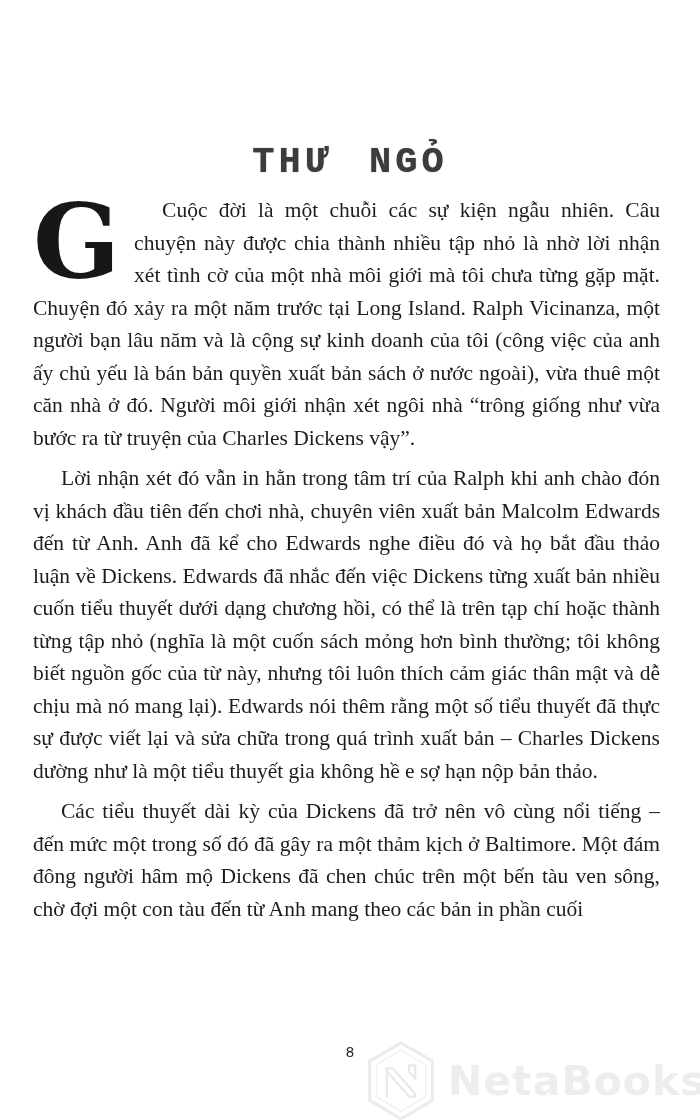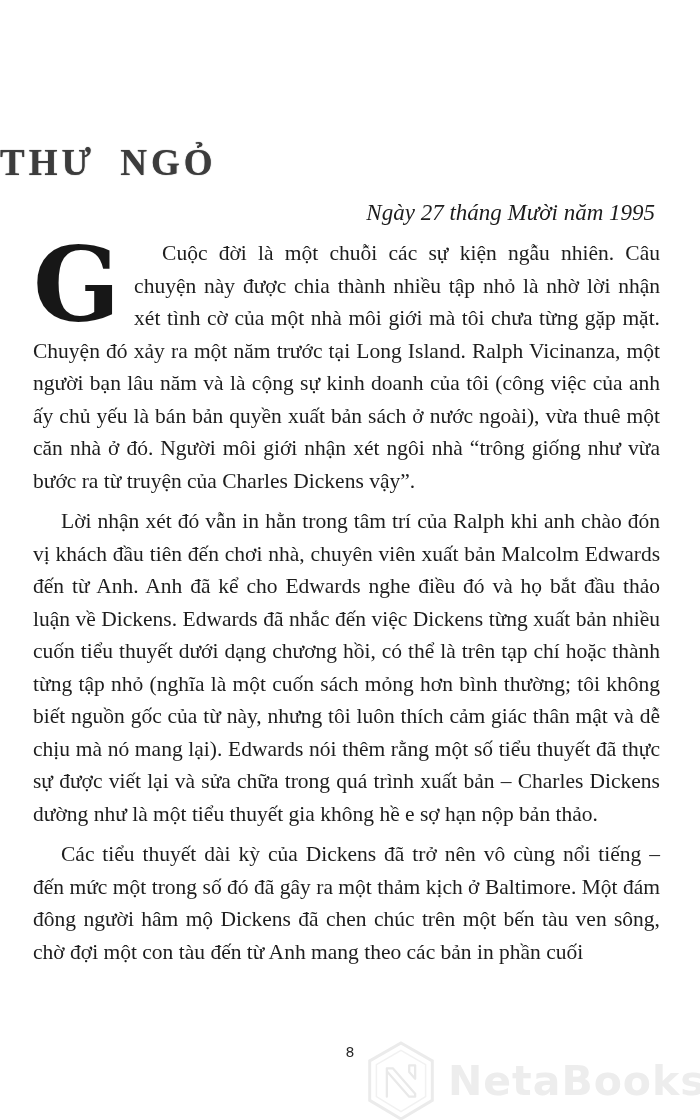--- a/index.html
+++ b/index.html
@@ -7,22 +7,22 @@
   .page {
     position:relative;
     width:700px; height:1120px;
     background:#ffffff;
     overflow:hidden;
     font-family:"Liberation Serif", serif;
     color:#1d1d1d;
   }
   .chapter-title {
     margin-top:141px;
-    text-align:left;
-    font-family:Liberation Serif, serif;
+    text-align:center;
+    font-family:Liberation Mono, monospace;
     font-weight:700;
     font-size:37px;
     letter-spacing:4px;
     word-spacing:12px;
     color:#3c3c3c;
     text-shadow:0 0 1px #5a5a5a;
   }
   .dateline {
     margin-top:16px;
     padding-right:45px;
@@ -75,21 +75,20 @@
     white-space:nowrap;
   }
 </style>
 </head>
 <body>
 
 <div class="page">
 
   <h1 class="chapter-title">THƯ NGỎ</h1>
 
-  <div class="dateline">Ngày 27 tháng Mười năm 1995</div>
 
   <div class="body-text">
 
     <div>
       <span class="dropcap">G</span>
       <p class="para-indent">Cuộc đời là một chuỗi các sự kiện ngẫu nhiên. Câu chuyện này được chia thành nhiều tập nhỏ là nhờ lời nhận xét tình cờ của một nhà môi giới mà tôi chưa từng gặp mặt. Chuyện đó xảy ra một năm trước tại Long Island. Ralph Vicinanza, một người bạn lâu năm và là cộng sự kinh doanh của tôi (công việc của anh ấy chủ yếu là bán bản quyền xuất bản sách ở nước ngoài), vừa thuê một căn nhà ở đó. Người môi giới nhận xét ngôi nhà “trông giống như vừa bước ra từ truyện của Charles Dickens vậy”.</p>
     </div>
 
     <p class="para-indent">Lời nhận xét đó vẫn in hằn trong tâm trí của Ralph khi anh chào đón vị khách đầu tiên đến chơi nhà, chuyên viên xuất bản Malcolm Edwards đến từ Anh. Anh đã kể cho Edwards nghe điều đó và họ bắt đầu thảo luận về Dickens. Edwards đã nhắc đến việc Dickens từng xuất bản nhiều cuốn tiểu thuyết dưới dạng chương hồi, có thể là trên tạp chí hoặc thành từng tập nhỏ (nghĩa là một cuốn sách mỏng hơn bình thường; tôi không biết nguồn gốc của từ này, nhưng tôi luôn thích cảm giác thân mật và dễ chịu mà nó mang lại). Edwards nói thêm rằng một số tiểu thuyết đã thực sự được viết lại và sửa chữa trong quá trình xuất bản – Charles Dickens dường như là một tiểu thuyết gia không hề e sợ hạn nộp bản thảo.</p>
 

